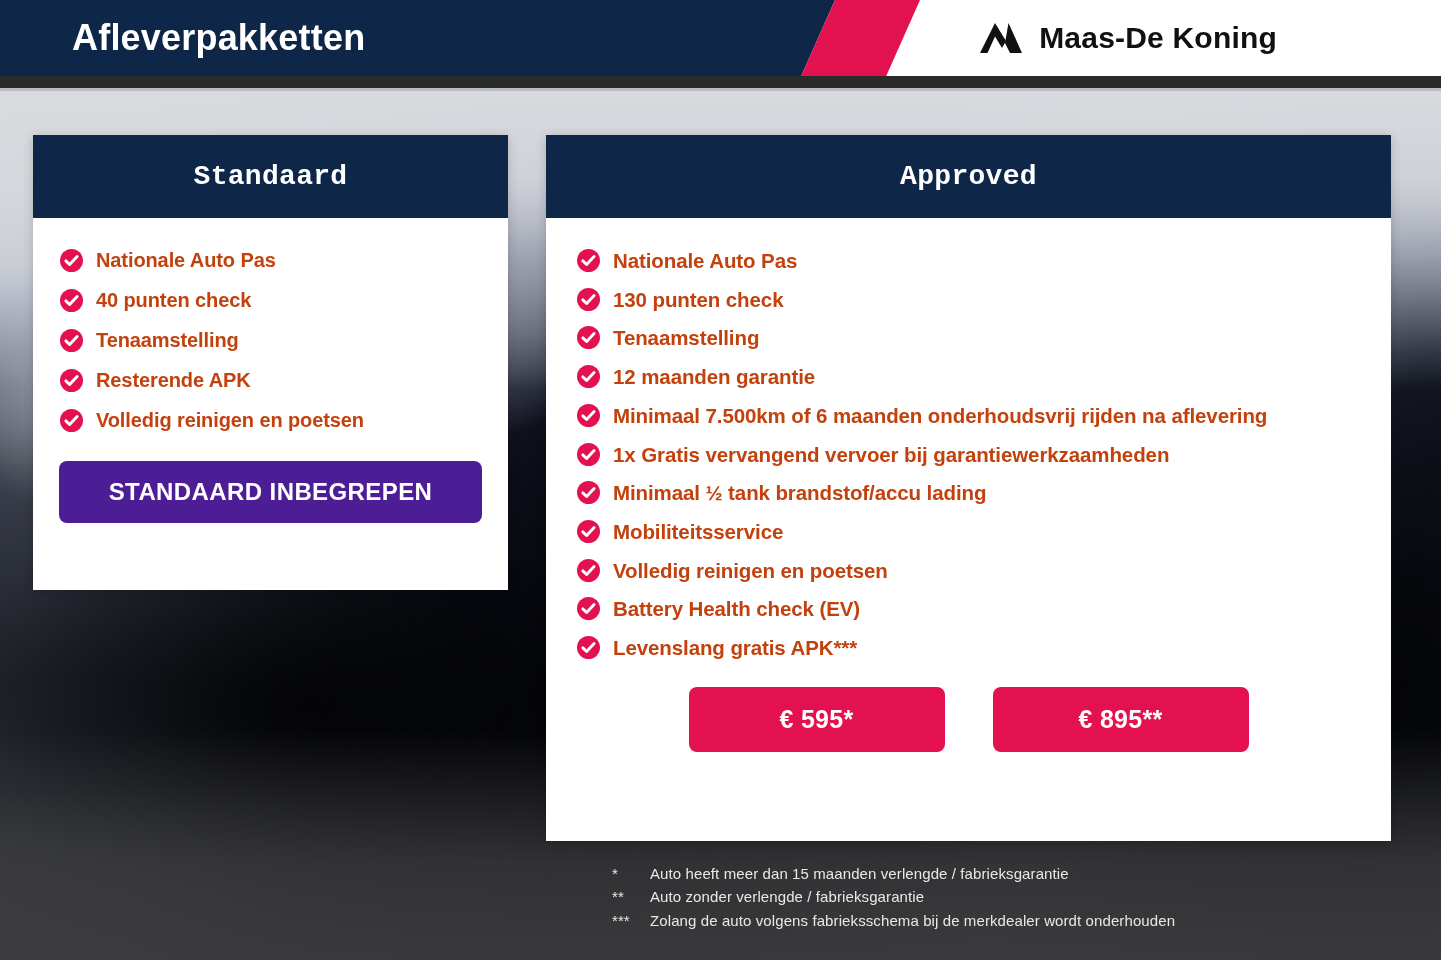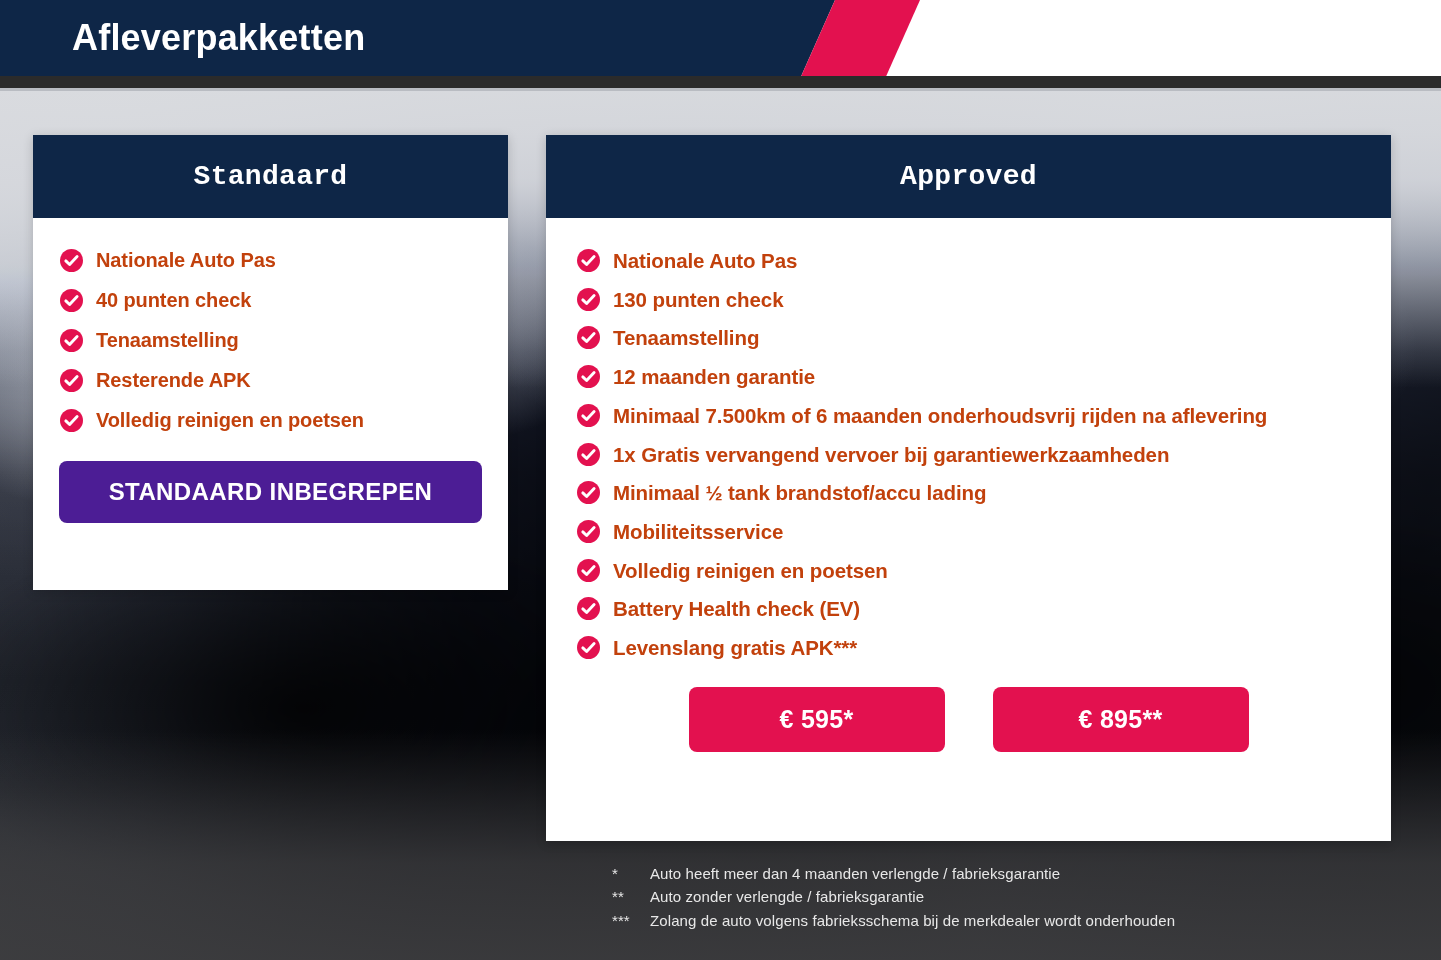--- a/index.html
+++ b/index.html
@@ -269,20 +269,27 @@
   <div class="bg-photo"></div>
   <div class="bg-top-sheen"></div>
   <div class="bg-bottom-scrim"></div>
 
   <div class="header">
     <div class="navy-block"></div>
     <div class="pink-slash"></div>
 
     <div class="header-title">Afleverpakketten</div>
 
+    <div class="brand">
+      <svg class="brand-mark" viewBox="0 0 46 38" aria-hidden="true">
+        <path d="M2 34 L17 4 L28 22 L24 29 L17 17.5 L9.5 34 Z" fill="#111111"></path>
+        <path d="M30.5 4 L44 34 L32 34 L27 24 Z" fill="#111111"></path>
+      </svg>
+      <span class="brand-name">Maas-De Koning</span>
+    </div>
   </div>
   <div class="header-underline"></div>
 
   <div class="card" id="card-standaard">
     <div class="card-header">Standaard</div>
     <div class="card-body">
       <ul class="feature-list" id="list-standaard">
           <li class="feature">
             <svg class="check-icon" viewBox="0 0 25 25" aria-hidden="true">
               <circle cx="12.5" cy="12.5" r="11.5" fill="#E3114F"></circle>
@@ -408,21 +415,21 @@
       <div class="price-row" id="price-row">
           <button class="price-btn">€ 595*</button>
           <button class="price-btn">€ 895**</button>
         </div>
     </div>
   </div>
 
   <div class="footnotes" id="footnotes">
       <div class="footnote">
         <span class="footnote-marker">*</span>
-        <span class="footnote-text">Auto heeft meer dan 4 maanden verlengde / fabrieksgarantie</span>
+        <span class="footnote-text">Auto heeft meer dan 15 maanden verlengde / fabrieksgarantie</span>
       </div>
       <div class="footnote">
         <span class="footnote-marker">**</span>
         <span class="footnote-text">Auto zonder verlengde / fabrieksgarantie</span>
       </div>
       <div class="footnote">
         <span class="footnote-marker">***</span>
         <span class="footnote-text">Zolang de auto volgens fabrieksschema bij de merkdealer wordt onderhouden</span>
       </div>
     </div>

